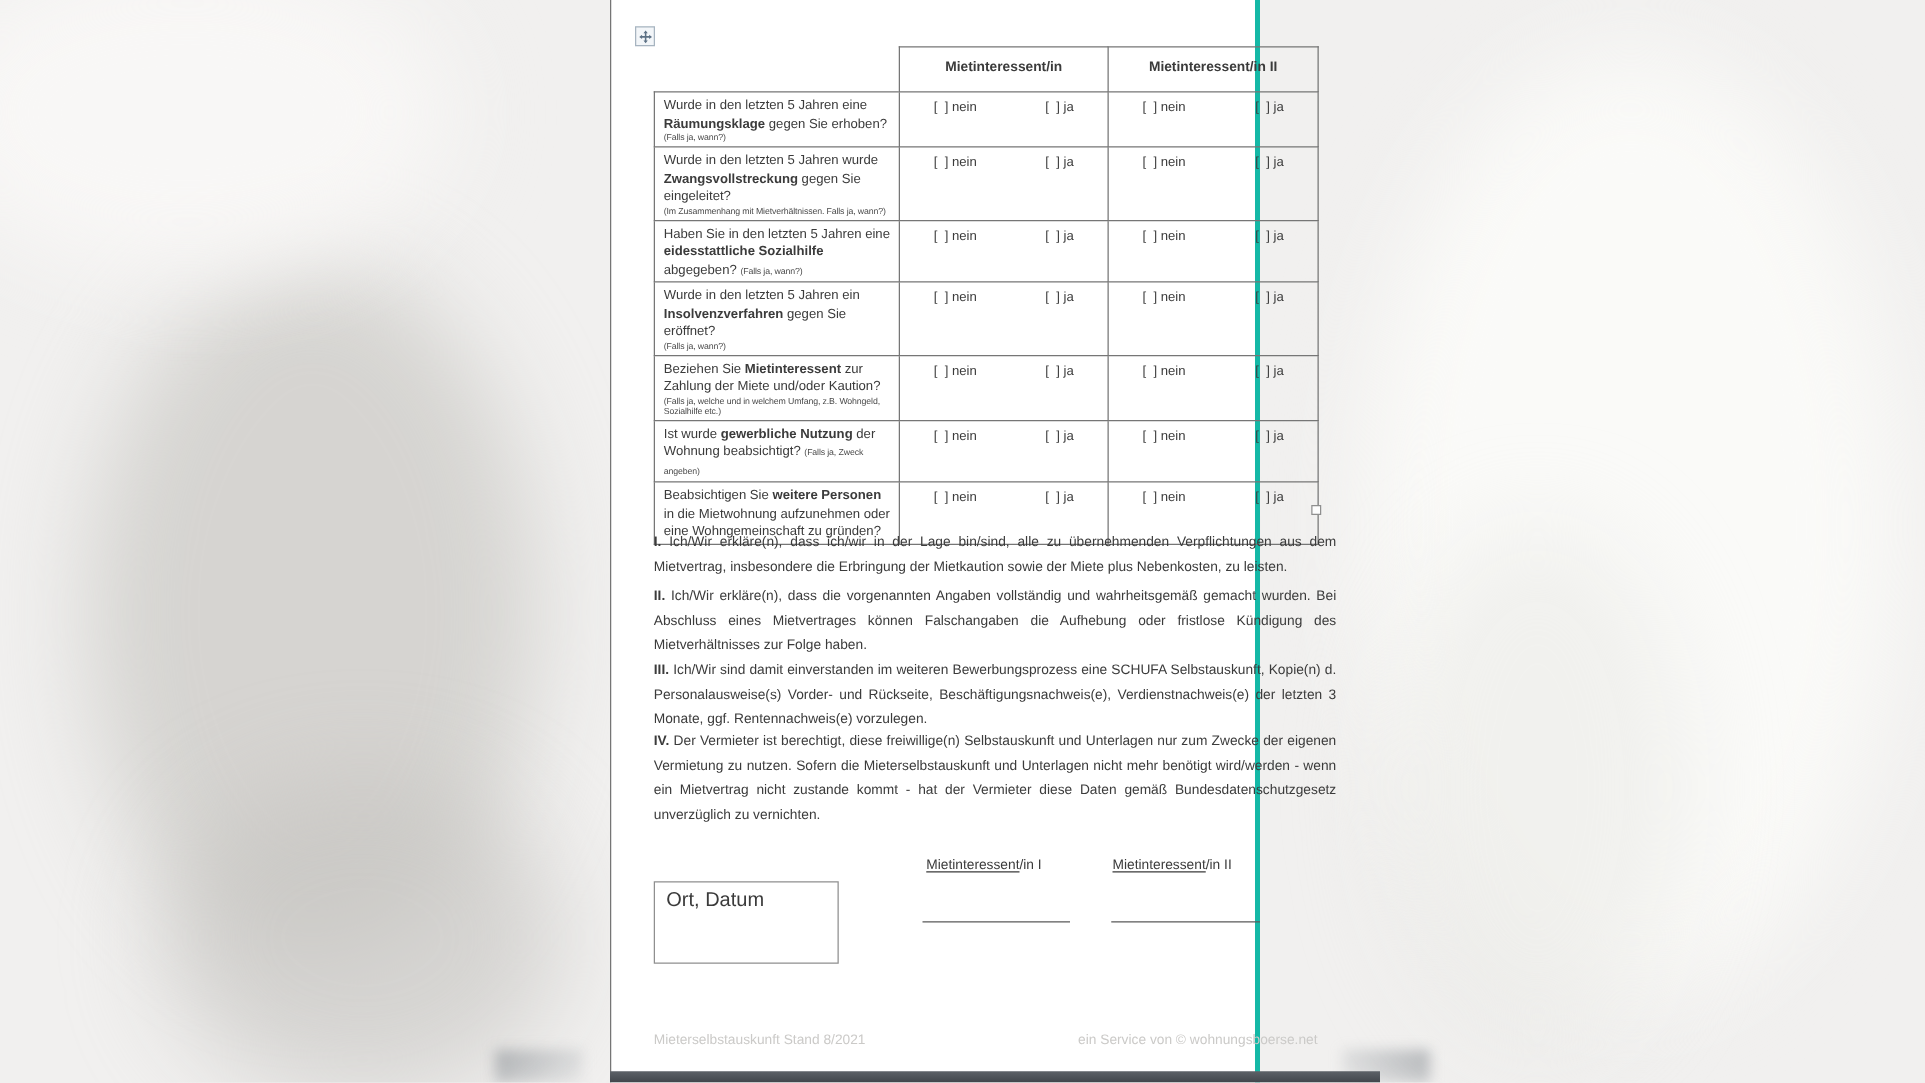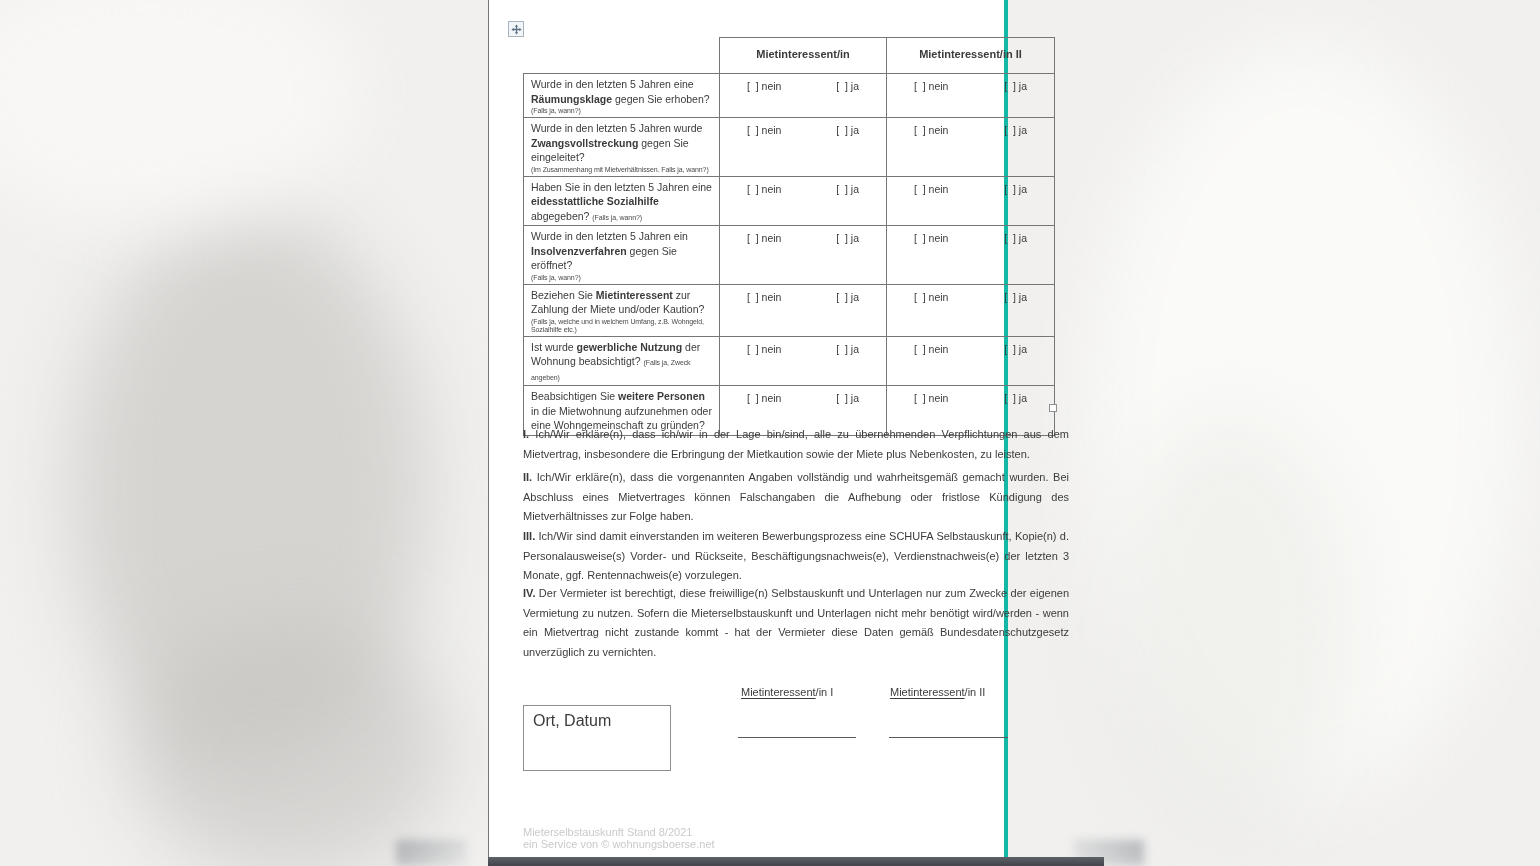--- a/index.html
+++ b/index.html
@@ -58,21 +58,21 @@
   .sig-label .wavy { text-decoration-line:underline; text-decoration-style:wavy;
                      text-decoration-color:#c00000; text-decoration-thickness:1px; text-underline-offset:2px;text-decoration:underline; }
   .sig-label.s1 { left:252px; }
   .sig-label.s2 { left:401px; }
   .sig-line { position:absolute; top:737px; height:1px; background:#5a5a5a; }
   .sig-line.l1 { left:249px; width:118px; }
   .sig-line.l2 { left:400px; width:119px; }
 
   
   .pg-footer { position:absolute; left:34px; top:826px; width:531px; display:flex;
-               justify-content:space-between; font-size:11px; color:#cbcac8;flex-direction:column; }
+               justify-content:space-between; font-size:11px; color:#cbcac8; }
 
   .bottom-bar { position:absolute; left:-1px; top:857px; width:616px; height:9px;
                 background:linear-gradient(to bottom,#5d6268,#41454b); }
 </style>
 </head>
 <body>
 
 <div class="screen">
 
   <div class="bg">

